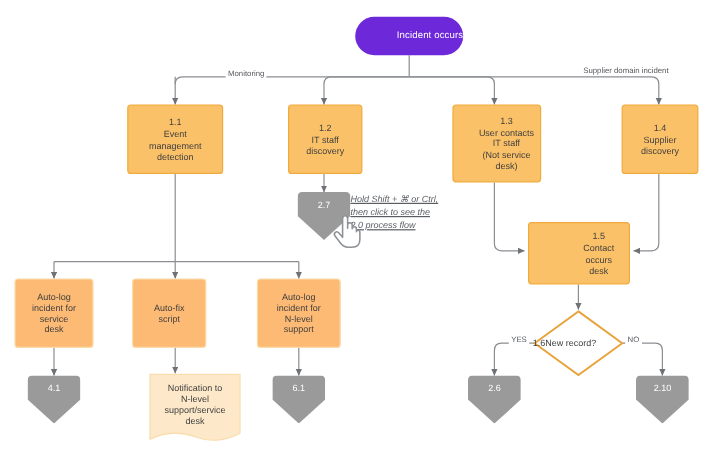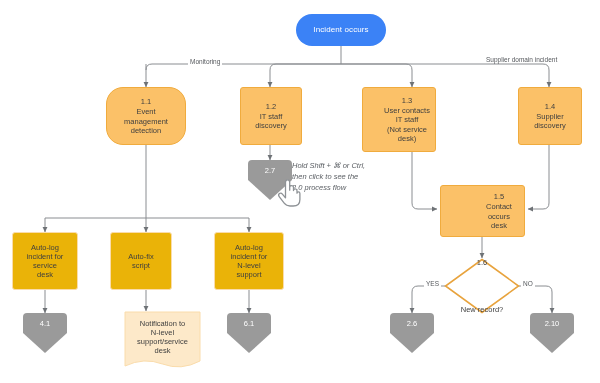--- a/index.html
+++ b/index.html
@@ -33,38 +33,39 @@
     display: flex;
     flex-direction: column;
     align-items: center;
     justify-content: center;
     text-align: center;
     color: #3f3f3f;
     line-height: 1.22;
   }
   
   .terminator {
-    background: #3b82f6;
+    background: #6d28d9;
     border-radius: 16px;
     color: #ffffff;
     font-size: 8px;
     letter-spacing: .1px;
+    align-items: flex-end;
   }
   
   .process {
     background: #fbc168;
     border: 1px solid #f0ab3d;
     border-radius: 3px;
     font-size: 7.5px;
   }
   .process .num { margin-bottom: 1px; }
   .process .ital { }
   
   .process.pale {
-    background: #eab308;
+    background: #fdba74;
     border-color: #fadcab;
     text-align: right;
   }
   
   .docbox {
     position: absolute;
     box-sizing: border-box;
   }
   .docbox .doctext {
     position: absolute;
@@ -79,23 +80,23 @@
     line-height: 1.22;
   }
   
   .decision-wrap {
     position: absolute;
   }
   .decision-label {
     position: absolute;
     left: 0; right: 0; top: 0; bottom: 0;
     display: flex;
-    flex-direction: column;
+    flex-direction: row;
     align-items: center;
-    justify-content: space-between;
+    justify-content: flex-start;
     text-align: center;
     font-size: 7.5px;
     color: #3f3f3f;
     line-height: 1.25;
   }
   
   .pentagon-wrap { position: absolute; }
   .pentagon-label {
     position: absolute;
     left: 0; right: 0;
@@ -175,34 +176,34 @@
       <path d="M450,286 L418,286 Q412,286 412,292 L412,313" marker-end="url(#arr)"></path>
 
       <path d="M514,286 L546,286 Q552,286 552,292 L552,313" marker-end="url(#arr)"></path>
     </g>
   </svg>
 
   <div class="node terminator" style="left:296px; top:14px; width:90px; height:32px;">
     <span>Incident occurs</span>
   </div>
 
-  <div class="node process" style="left:106px; top:87px; width:80px; height:58px;border-radius:17px;">
+  <div class="node process" style="left:106px; top:87px; width:80px; height:58px;">
     <span class="num">1.1</span>
     <span>Event</span>
     <span>management</span>
     <span>detection</span>
   </div>
 
   <div class="node process" style="left:240px; top:87px; width:62px; height:58px;">
     <span class="num">1.2</span>
     <span>IT staff</span>
     <span>discovery</span>
   </div>
 
-  <div class="node process" style="left:362px; top:87px; width:74px; height:65px;padding-left:16px;">
+  <div class="node process" style="left:377px; top:87px; width:74px; height:65px;padding-left:16px;">
     <span class="num">1.3</span>
     <span>User contacts</span>
     <span>IT staff</span>
     <span class="ital">(Not service</span>
     <span class="ital">desk)</span>
   </div>
 
   <div class="node process" style="left:518px; top:87px; width:64px; height:58px;">
     <span class="num">1.4</span>
     <span>Supplier</span>
@@ -292,21 +293,21 @@
   </div>
 
   <div class="edge-label" style="left:188px; top:58px;">Monitoring</div>
 
   <div class="edge-label" style="left:484px; top:56px;">Supplier domain incident</div>
 
   <div class="edge-label" style="left:424px; top:280px;">YES</div>
 
   <div class="edge-label" style="left:521px; top:280px;">NO</div>
 
-  <div class="tooltip" style="left:292px; top:161px;">
+  <div class="tooltip" style="left:292px; top:161px;text-decoration:underline;">
     <div>Hold Shift + ⌘ or Ctrl,</div>
     <div>then click to see the</div>
     <div>2.0 process flow</div>
   </div>
 
   <div class="cursor-icon" style="left:276px; top:178px;">
     <svg width="26" height="30" viewBox="0 0 26 30">
       <path d="M9.5,14.5 L9.5,4.2 Q9.5,1.8 11.6,1.8 Q13.7,1.8 13.7,4.2 L13.7,12.2
                L13.7,9.6 Q13.7,7.6 15.6,7.6 Q17.5,7.6 17.5,9.6 L17.5,12.6
                Q17.5,10.9 19.3,10.9 Q21,10.9 21,12.8 L21,15.2

